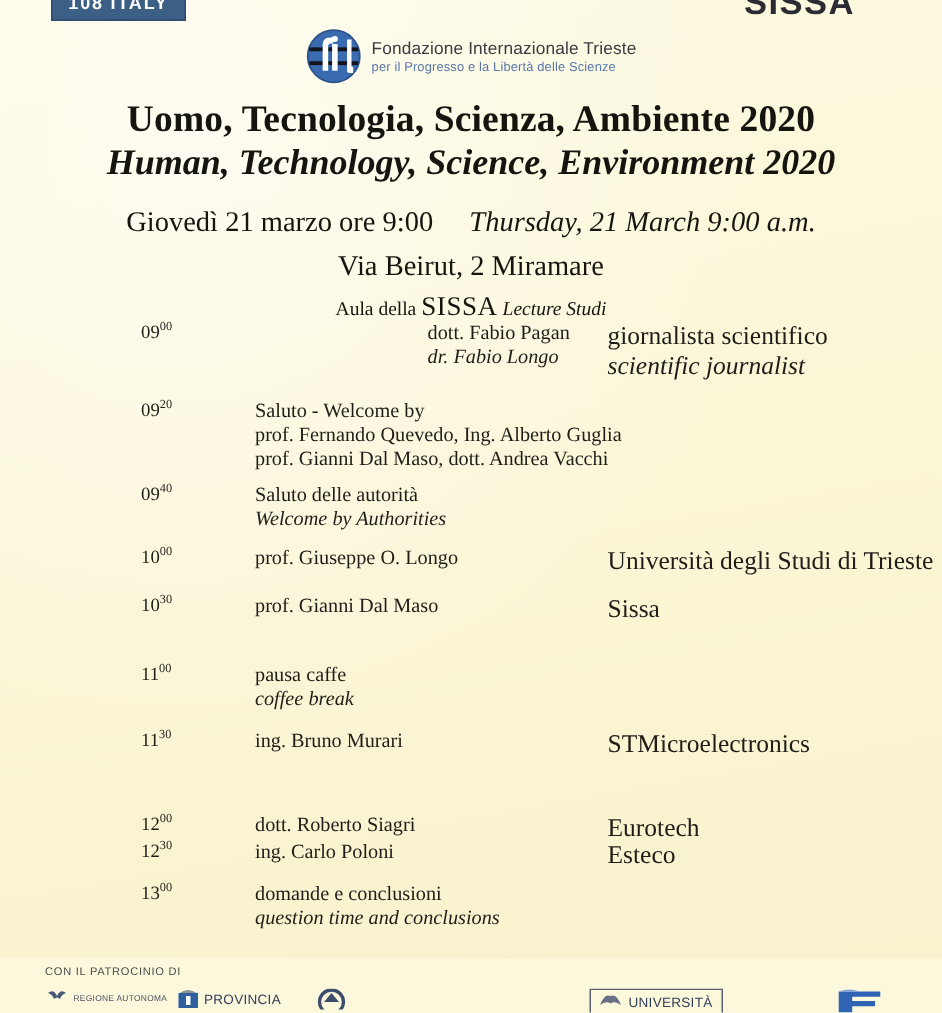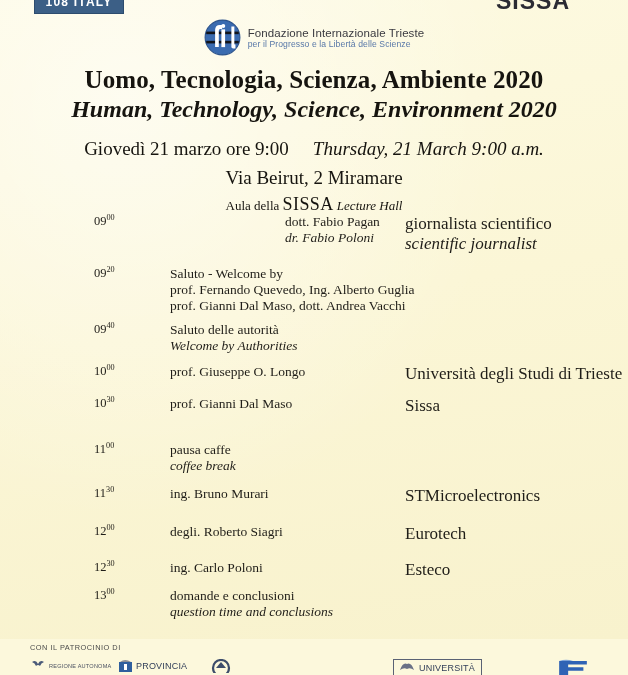--- a/index.html
+++ b/index.html
@@ -277,27 +277,27 @@
   <div class="title-it">Uomo, Tecnologia, Scienza, Ambiente  2020</div>
   <div class="title-en">Human, Technology, Science, Environment 2020</div>
 
   <div class="dateline">
     <span class="it">Giovedì 21 marzo ore 9:00</span><span class="en">Thursday, 21 March 9:00 a.m.</span>
   </div>
   <div class="venue">Via Beirut, 2  Miramare</div>
   <div class="hall">
     <span>Aula della</span>
     <span class="sissa-word">SISSA</span>
-    <span class="lecture">Lecture Hall</span>
+    <span class="lecture">Lecture Studi</span>
   </div>
 
   <div class="schedule" id="schedule">
       <div class="row" style="position: absolute; top: 0px; left: 0px; width: 628px;">
         <div class="time">09<sup>00</sup></div>
-        <div class="speaker"><span>dott. Fabio Pagan</span><span class="en">dr. Fabio Poloni</span></div>
+        <div class="speaker"><span>dott. Fabio Pagan</span><span class="en">dr. Fabio Longo</span></div>
         <div class="affil"><span>giornalista scientifico</span><span class="en">scientific journalist</span></div>
       </div>
       <div class="row" style="position: absolute; top: 52px; left: 0px; width: 628px;">
         <div class="time">09<sup>20</sup></div>
         <div class="desc"><span>Saluto  - Welcome by</span><span style="display:block">prof. Fernando Quevedo, Ing. Alberto Guglia</span><span style="display:block">prof. Gianni Dal Maso, dott. Andrea Vacchi</span></div>
       </div>
       <div class="row" style="position: absolute; top: 108px; left: 0px; width: 628px;">
         <div class="time">09<sup>40</sup></div>
         <div class="desc"><span>Saluto delle autorità</span><span class="en">Welcome by Authorities</span></div>
       </div>
@@ -313,23 +313,23 @@
       </div>
       <div class="row" style="position: absolute; top: 228px; left: 0px; width: 628px;">
         <div class="time">11<sup>00</sup></div>
         <div class="desc"><span>pausa caffe</span><span class="en">coffee break</span></div>
       </div>
       <div class="row" style="position: absolute; top: 272px; left: 0px; width: 628px;">
         <div class="time">11<sup>30</sup></div>
         <div class="speaker" style="left: 170px;"><span>ing. Bruno Murari</span></div>
         <div class="affil"><span>STMicroelectronics</span></div>
       </div>
-      <div class="row" style="position: absolute; top: 310px; left: 0px; width: 628px;">
+      <div class="row" style="position: absolute; top: 328px; left: 0px; width: 628px;">
         <div class="time">12<sup>00</sup></div>
-        <div class="speaker" style="left: 170px;"><span>degli. Roberto Siagri</span></div>
+        <div class="speaker" style="left: 170px;"><span>dott. Roberto Siagri</span></div>
         <div class="affil"><span>Eurotech</span></div>
       </div>
       <div class="row" style="position: absolute; top: 346px; left: 0px; width: 628px; font-family: Liberation Serif, serif;">
         <div class="time">12<sup>30</sup></div>
         <div class="speaker" style="left: 170px;"><span>ing. Carlo Poloni</span></div>
         <div class="affil"><span>Esteco</span></div>
       </div>
       <div class="row" style="position: absolute; top: 374px; left: 0px; width: 628px;">
         <div class="time">13<sup>00</sup></div>
         <div class="desc"><span>domande e conclusioni</span><span class="en">question time and conclusions</span></div>

